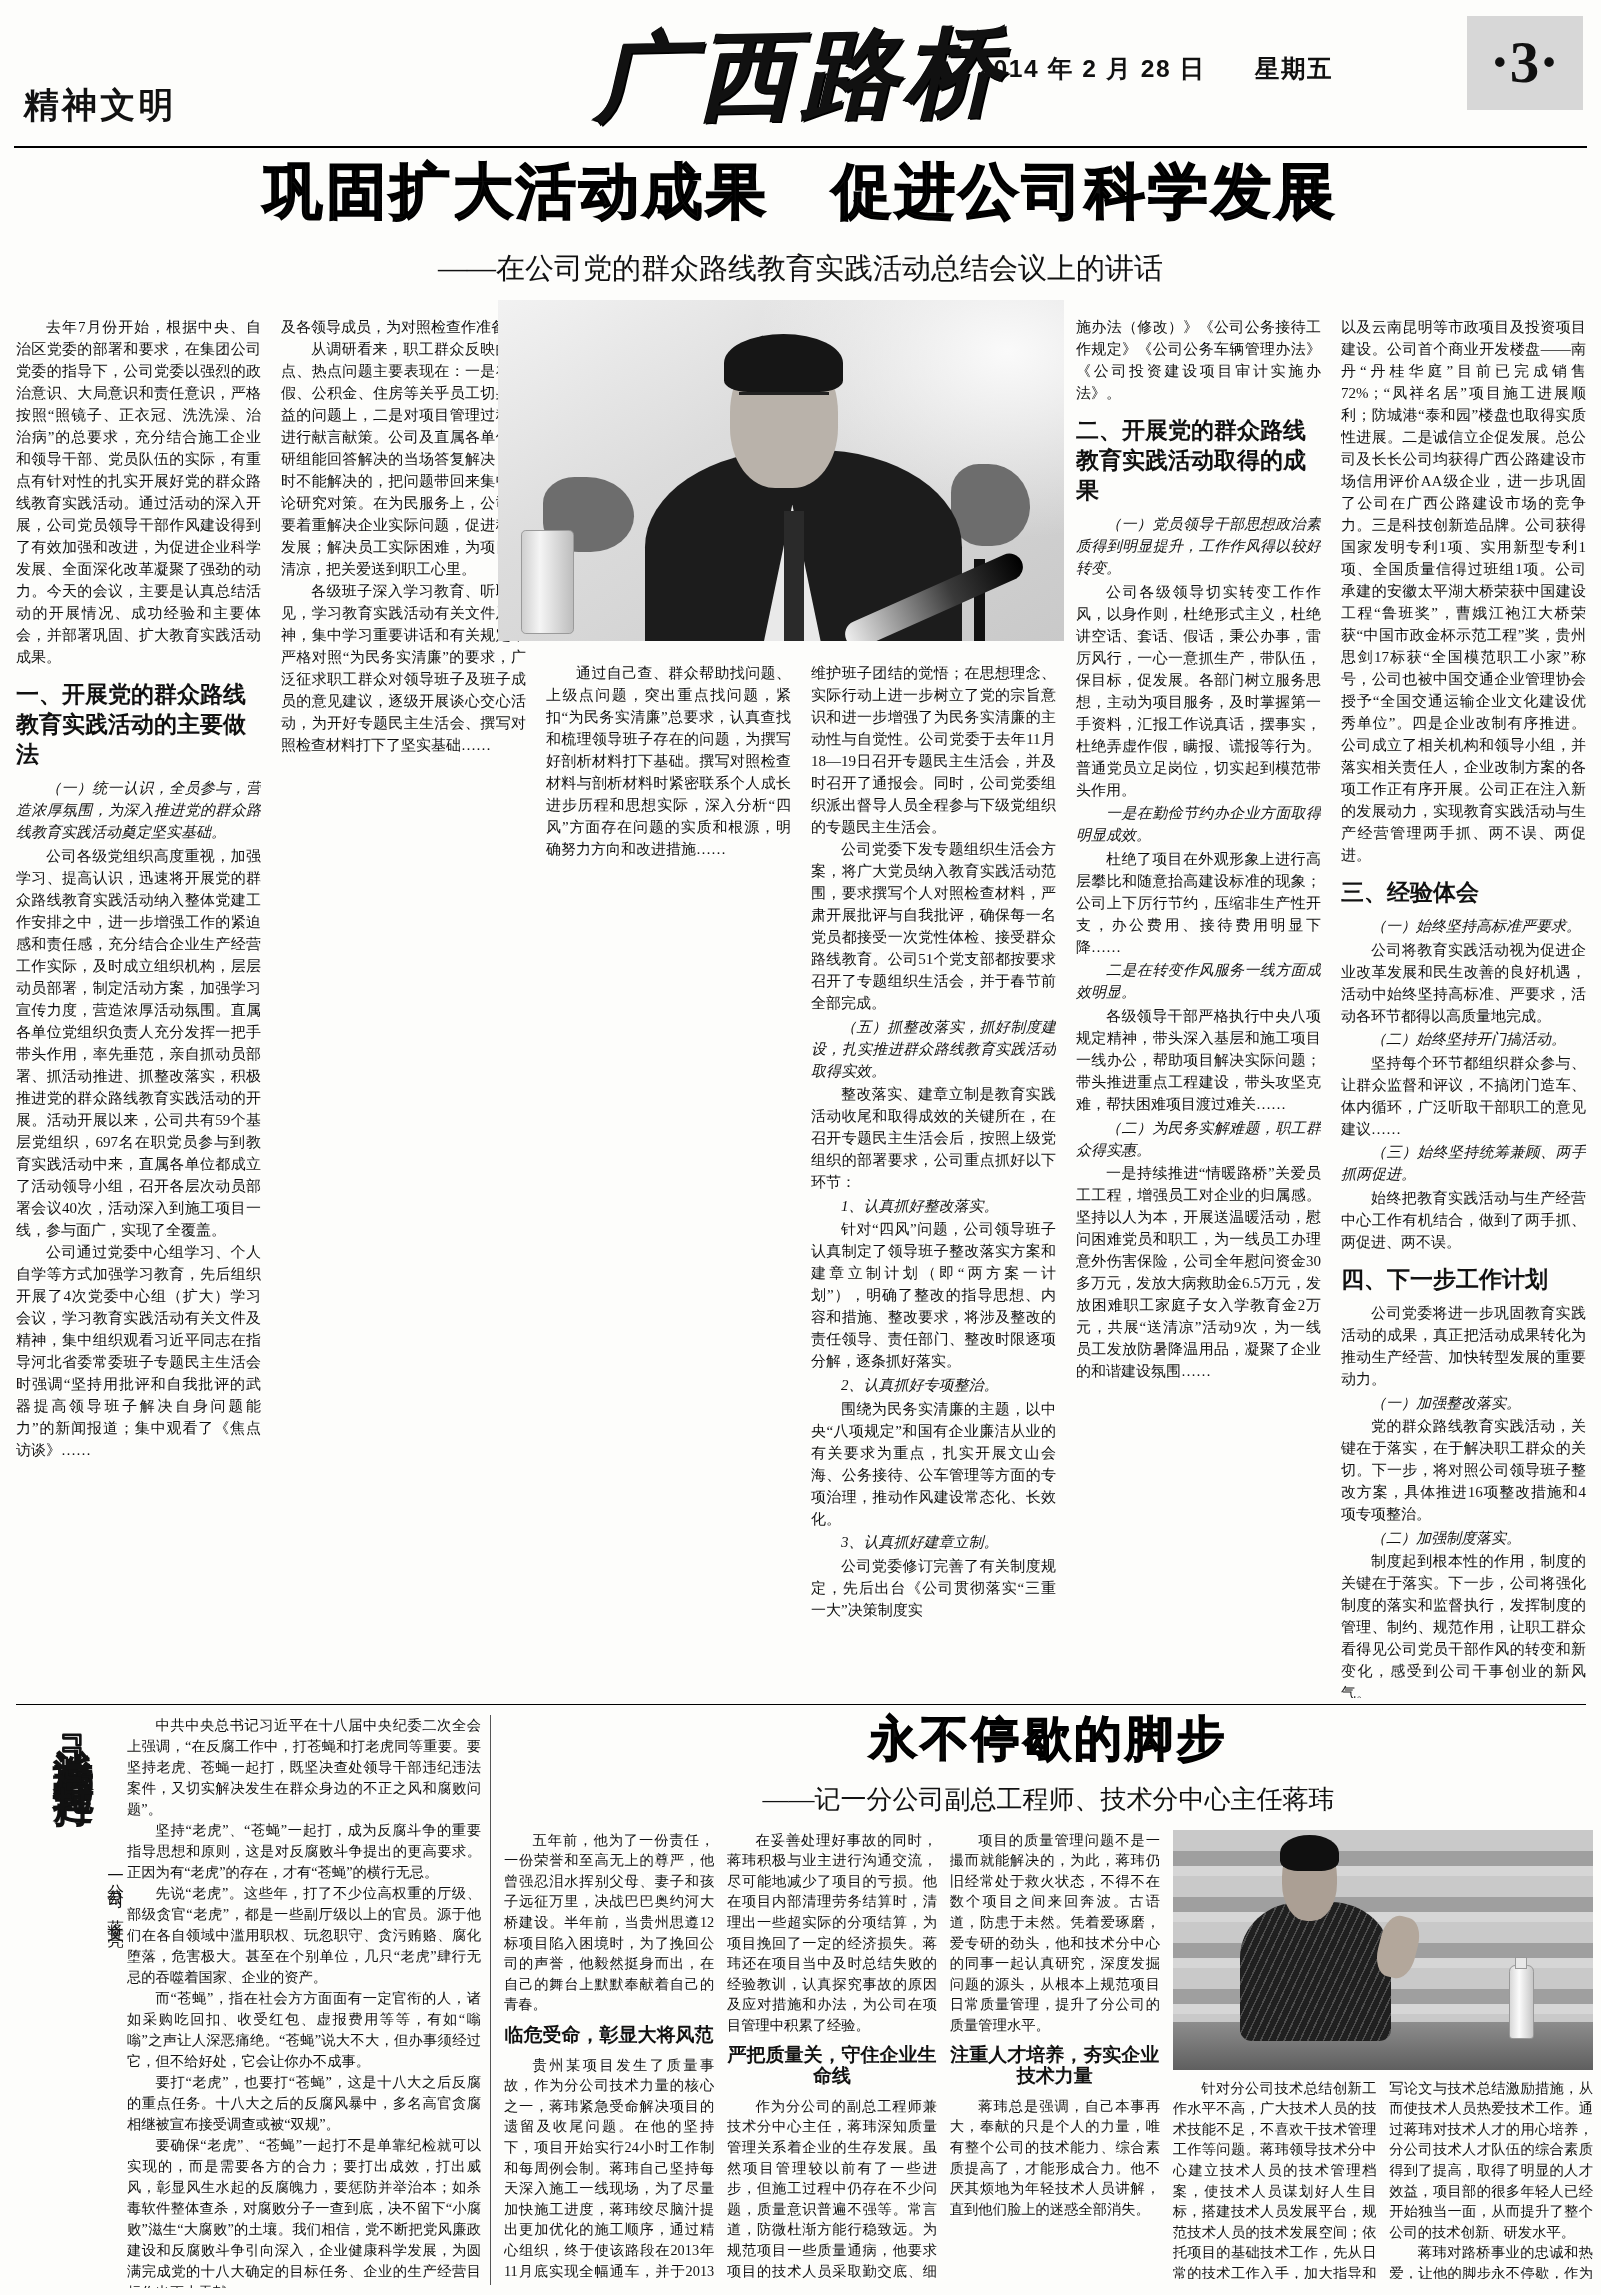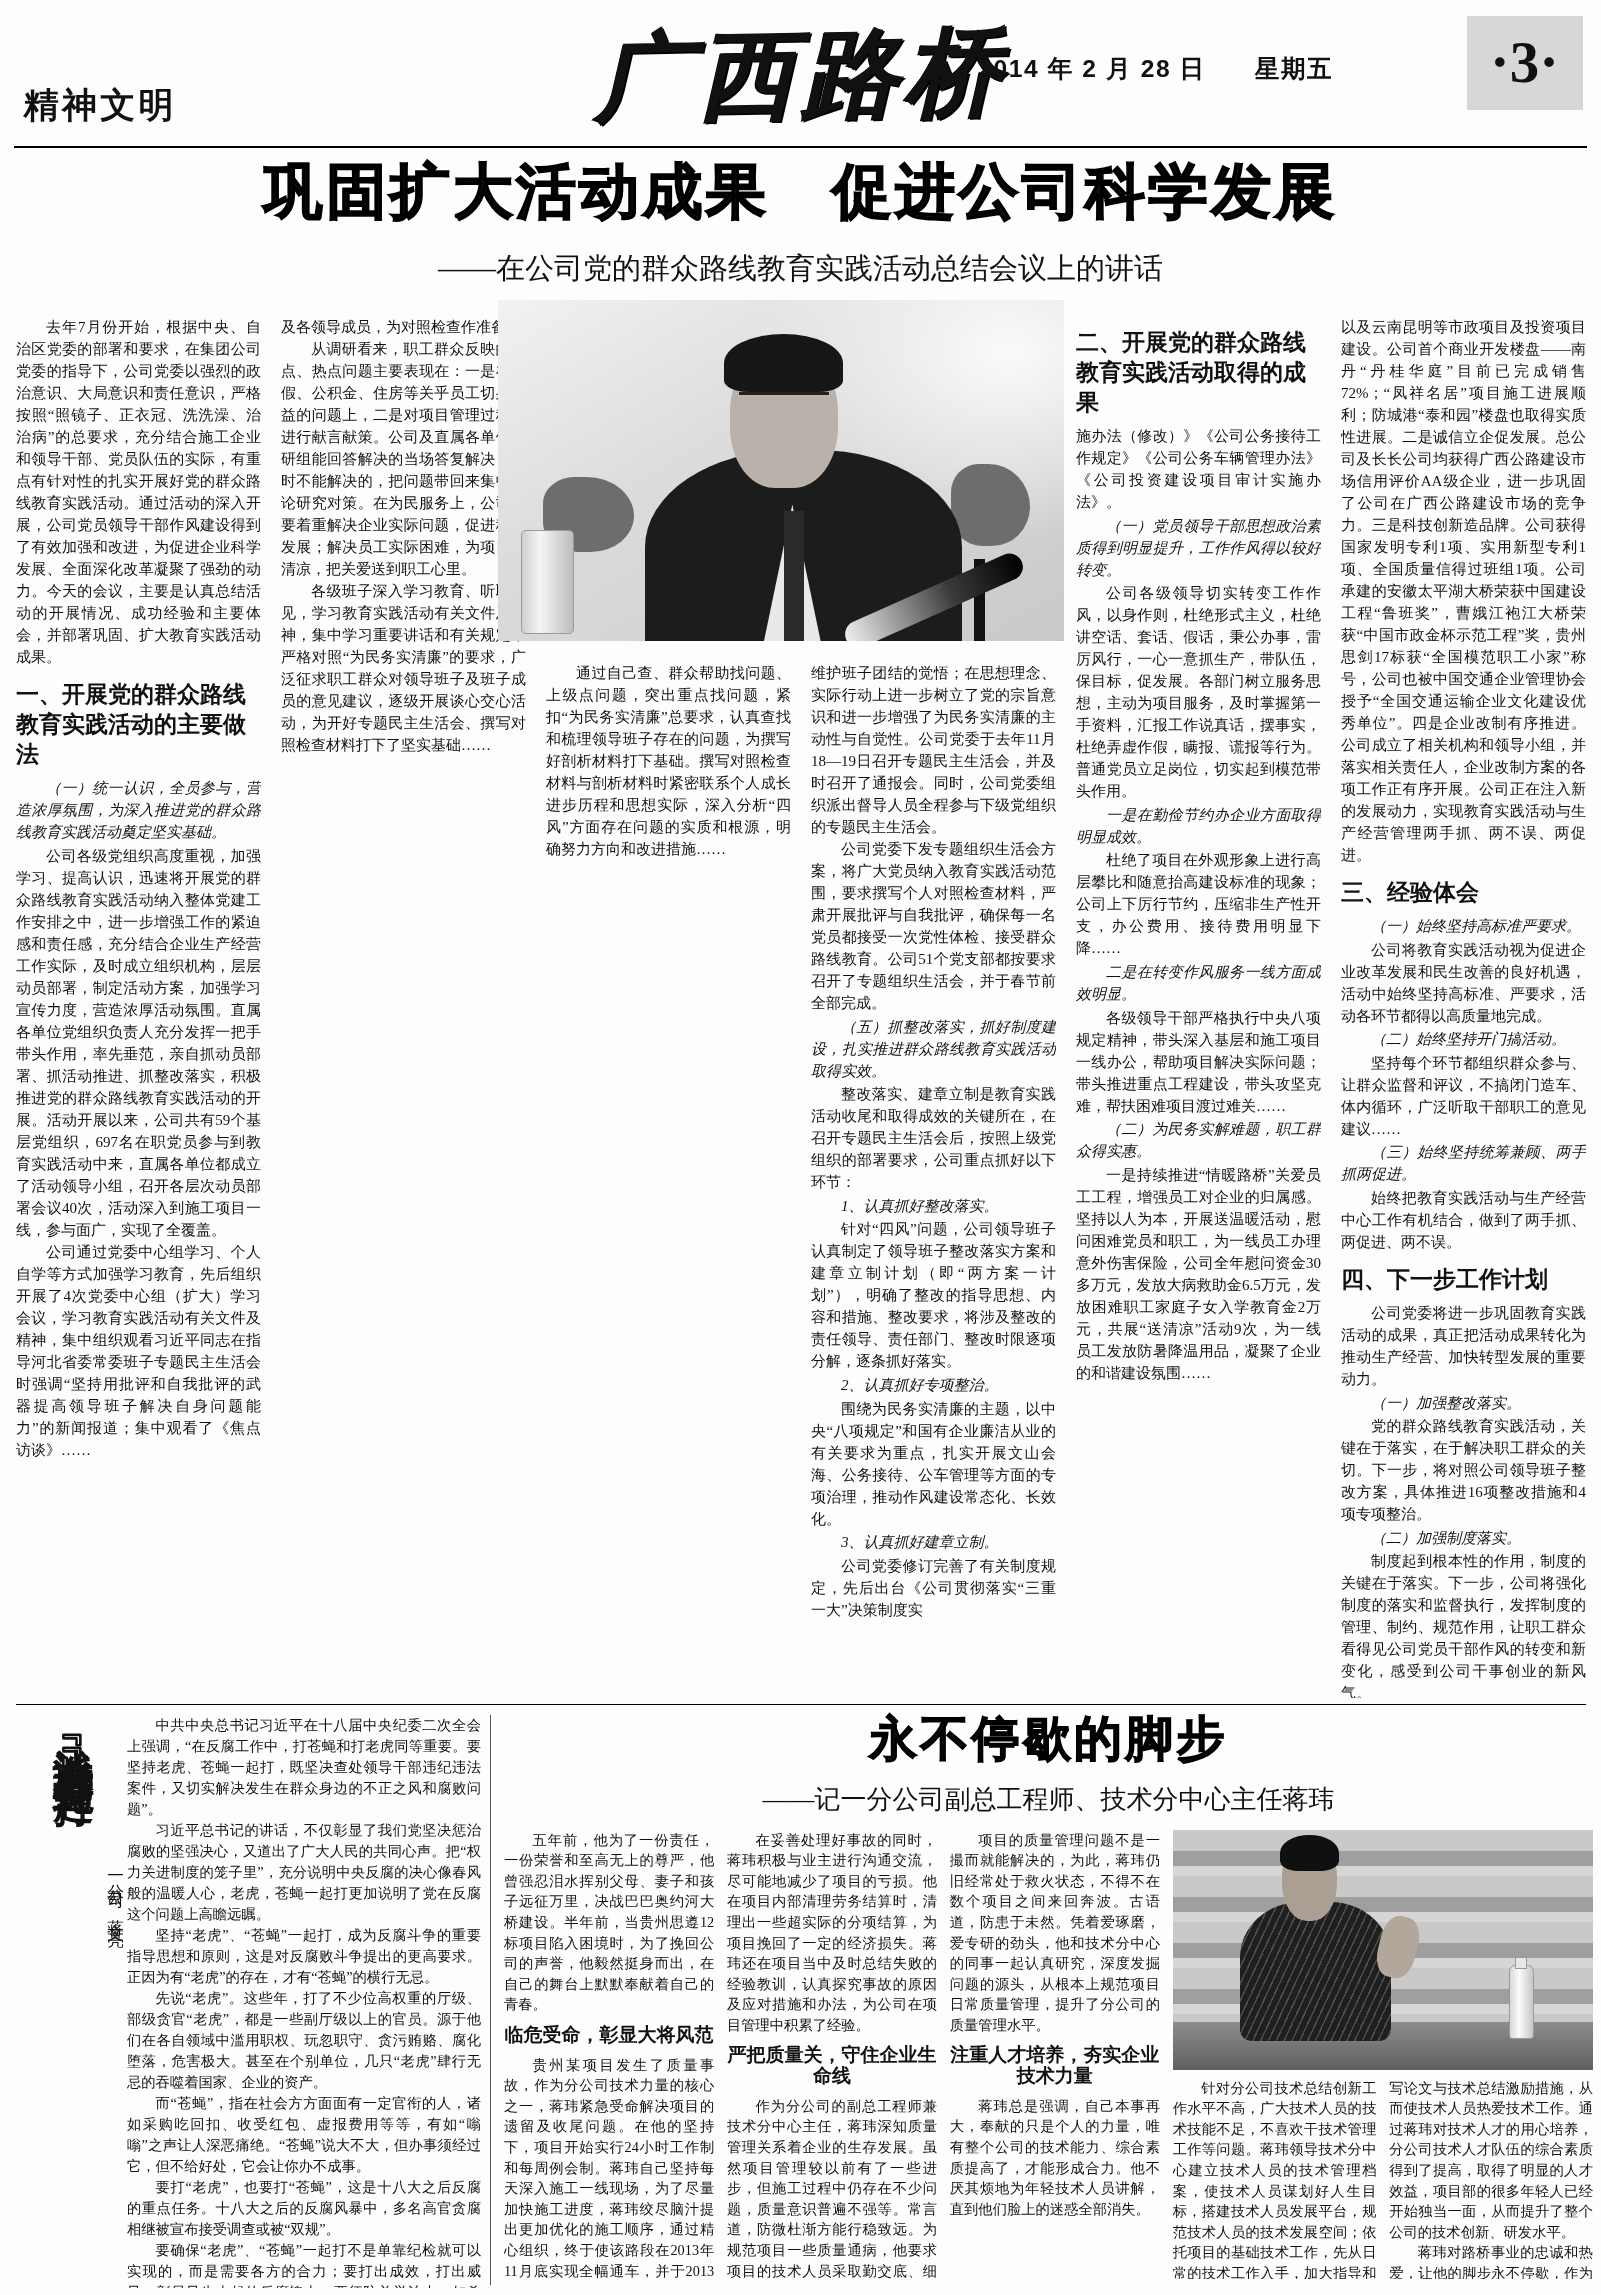--- a/index.html
+++ b/index.html
@@ -133,22 +133,22 @@
         <div class="blk h3">（五）抓整改落实，抓好制度建设，扎实推进群众路线教育实践活动取得实效。</div>
         <div class="blk p">整改落实、建章立制是教育实践活动收尾和取得成效的关键所在，在召开专题民主生活会后，按照上级党组织的部署要求，公司重点抓好以下环节：</div>
         <div class="blk h3">1、认真抓好整改落实。</div>
         <div class="blk p">针对“四风”问题，公司领导班子认真制定了领导班子整改落实方案和建章立制计划（即“两方案一计划”），明确了整改的指导思想、内容和措施、整改要求，将涉及整改的责任领导、责任部门、整改时限逐项分解，逐条抓好落实。</div>
         <div class="blk h3">2、认真抓好专项整治。</div>
         <div class="blk p">围绕为民务实清廉的主题，以中央“八项规定”和国有企业廉洁从业的有关要求为重点，扎实开展文山会海、公务接待、公车管理等方面的专项治理，推动作风建设常态化、长效化。</div>
         <div class="blk h3">3、认真抓好建章立制。</div>
         <div class="blk p">公司党委修订完善了有关制度规定，先后出台《公司贯彻落实“三重一大”决策制度实</div>
       </div>
     <div class="mcol">
+        <div class="blk pc">施办法（修改）》《公司公务接待工作规定》《公司公务车辆管理办法》《公司投资建设项目审计实施办法》。</div>
         <div class="blk h2">二、开展党的群众路线教育实践活动取得的成果</div>
-        <div class="blk pc">施办法（修改）》《公司公务接待工作规定》《公司公务车辆管理办法》《公司投资建设项目审计实施办法》。</div>
         <div class="blk h3">（一）党员领导干部思想政治素质得到明显提升，工作作风得以较好转变。</div>
         <div class="blk p">公司各级领导切实转变工作作风，以身作则，杜绝形式主义，杜绝讲空话、套话、假话，秉公办事，雷厉风行，一心一意抓生产，带队伍，保目标，促发展。各部门树立服务思想，主动为项目服务，及时掌握第一手资料，汇报工作说真话，摆事实，杜绝弄虚作假，瞒报、谎报等行为。普通党员立足岗位，切实起到模范带头作用。</div>
         <div class="blk h3">一是在勤俭节约办企业方面取得明显成效。</div>
         <div class="blk p">杜绝了项目在外观形象上进行高层攀比和随意抬高建设标准的现象；公司上下厉行节约，压缩非生产性开支，办公费用、接待费用明显下降……</div>
         <div class="blk h3">二是在转变作风服务一线方面成效明显。</div>
         <div class="blk p">各级领导干部严格执行中央八项规定精神，带头深入基层和施工项目一线办公，帮助项目解决实际问题；带头推进重点工程建设，带头攻坚克难，帮扶困难项目渡过难关……</div>
         <div class="blk h3">（二）为民务实解难题，职工群众得实惠。</div>
         <div class="blk p">一是持续推进“情暖路桥”关爱员工工程，增强员工对企业的归属感。坚持以人为本，开展送温暖活动，慰问困难党员和职工，为一线员工办理意外伤害保险，公司全年慰问资金30多万元，发放大病救助金6.5万元，发放困难职工家庭子女入学教育金2万元，共展“送清凉”活动9次，为一线员工发放防暑降温用品，凝聚了企业的和谐建设氛围……</div>
       </div>
     <div class="mcol">
@@ -185,21 +185,20 @@
     <div class="ph1-glass"></div>
   </div>
 
   <div class="bottom-rule"></div>
 
   <div class="bottom-left">
     <div class="vtitle">浅谈『老虎』『苍蝇』一起打</div>
     <div class="vbyline">一分公司　蒋文亮</div>
     <div class="lbody">
         <div class="blk p">中共中央总书记习近平在十八届中央纪委二次全会上强调，“在反腐工作中，打苍蝇和打老虎同等重要。要坚持老虎、苍蝇一起打，既坚决查处领导干部违纪违法案件，又切实解决发生在群众身边的不正之风和腐败问题”。</div>
-        <div class="blk p">习近平总书记的讲话，不仅彰显了我们党坚决惩治腐败的坚强决心，又道出了广大人民的共同心声。把“权力关进制度的笼子里”，充分说明中央反腐的决心像春风般的温暖人心，老虎，苍蝇一起打更加说明了党在反腐这个问题上高瞻远瞩。</div>
         <div class="blk p">坚持“老虎”、“苍蝇”一起打，成为反腐斗争的重要指导思想和原则，这是对反腐败斗争提出的更高要求。正因为有“老虎”的存在，才有“苍蝇”的横行无忌。</div>
         <div class="blk p">先说“老虎”。这些年，打了不少位高权重的厅级、部级贪官“老虎”，都是一些副厅级以上的官员。源于他们在各自领域中滥用职权、玩忽职守、贪污贿赂、腐化堕落，危害极大。甚至在个别单位，几只“老虎”肆行无忌的吞噬着国家、企业的资产。</div>
         <div class="blk p">而“苍蝇”，指在社会方方面面有一定官衔的人，诸如采购吃回扣、收受红包、虚报费用等等，有如“嗡嗡”之声让人深恶痛绝。“苍蝇”说大不大，但办事须经过它，但不给好处，它会让你办不成事。</div>
         <div class="blk p">要打“老虎”，也要打“苍蝇”，这是十八大之后反腐的重点任务。十八大之后的反腐风暴中，多名高官贪腐相继被宣布接受调查或被“双规”。</div>
         <div class="blk p">要确保“老虎”、“苍蝇”一起打不是单靠纪检就可以实现的，而是需要各方的合力；要打出成效，打出威风，彰显风生水起的反腐魄力，要惩防并举治本；如杀毒软件整体查杀，对腐败分子一查到底，决不留下“小腐败”滋生“大腐败”的土壤。我们相信，党不断把党风廉政建设和反腐败斗争引向深入，企业健康科学发展，为圆满完成党的十八大确定的目标任务、企业的生产经营目标作出更大贡献。</div>
       </div>
   </div>
 
   <div class="vdivider"></div>
 

